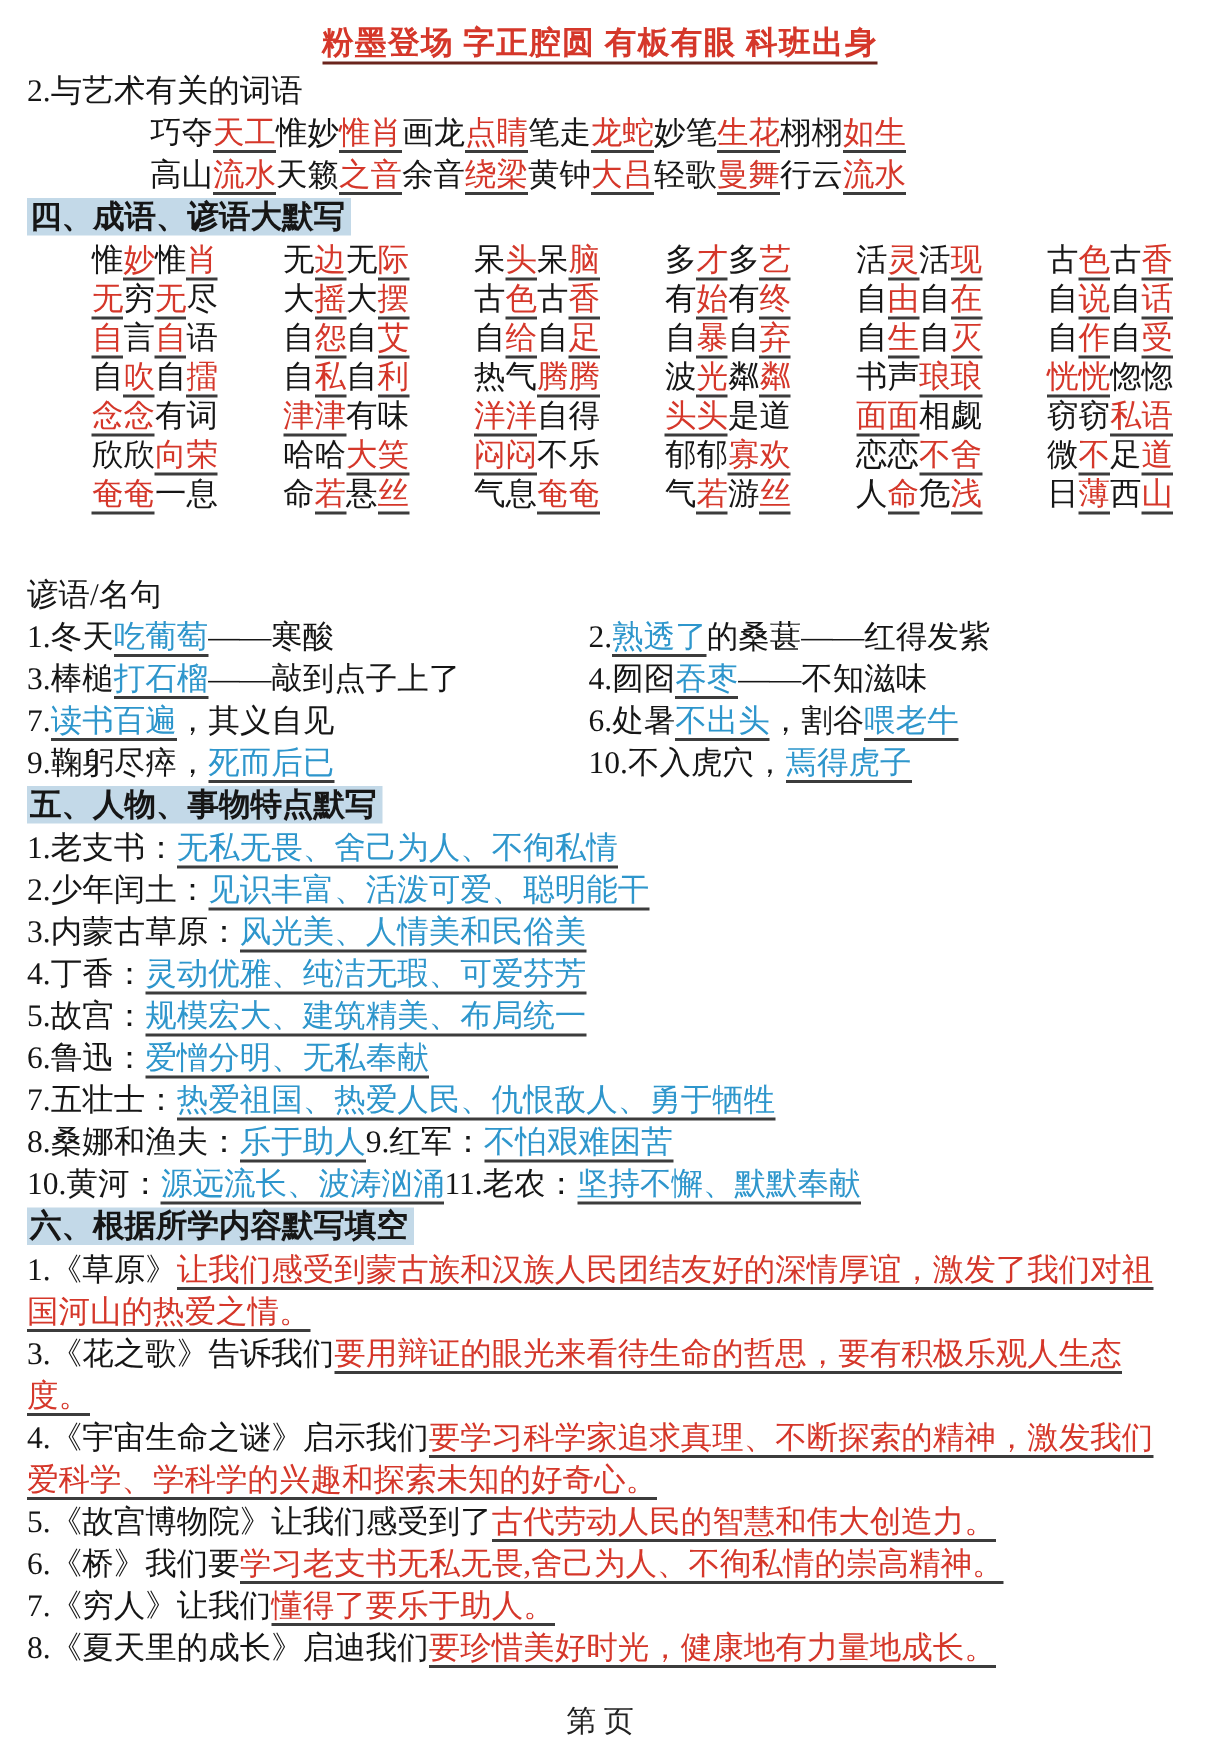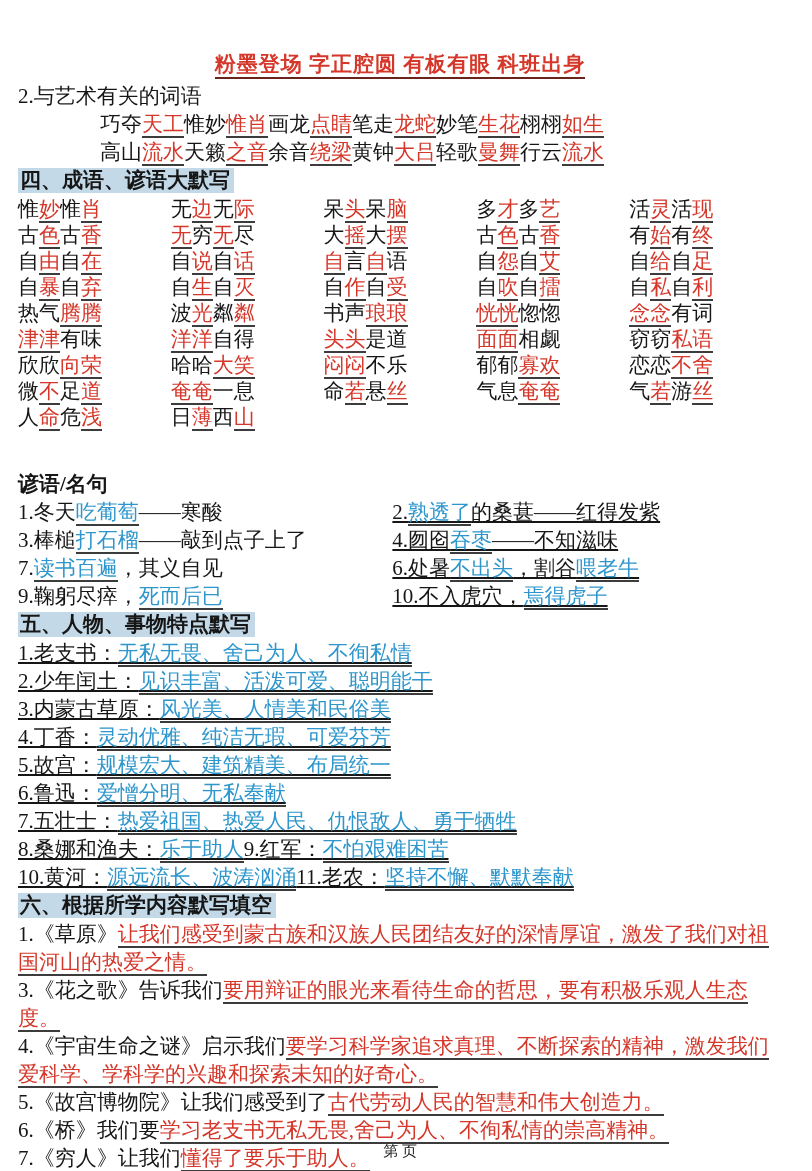--- a/index.html
+++ b/index.html
@@ -8,54 +8,55 @@
     --hl: #c3d9e8;
     --ink: #161616;
     --ul: #3c3c3c;
   }
   * { box-sizing: border-box; }
   body { margin: 0; background: #ffffff; }
   .page {
     width: 800px; height: 1171px; background: #fff;
     font-family: "Liberation Serif", "DejaVu Serif", serif;
     color: var(--ink);
-    padding: 50px 18px 0 18px;
+    padding: 14px 18px 0 18px;
     position: relative;
     overflow: hidden;
     font-size: 21px;
   }
   .title-row { text-align: center; margin-bottom: 4px; }
   .title-text {
     color: var(--red); font-weight: 700; letter-spacing: 1px;
     border-bottom: 2px solid #6b241c; padding-bottom: 1px;
   }
   .h2 { line-height: 28px; }
   .art-line { padding-left: 82px; line-height: 28px; white-space: nowrap; }
   .sec-head { line-height: 29px; font-weight: 700; }
   .hl { background: var(--hl); padding: 0 4px 1px 2px; }
   .idiom-grid {
     display: grid;
-    grid-template-columns: repeat(5, 1fr);
+    grid-template-columns: repeat(6, 1fr);
     line-height: 26px;
     margin: 1px 0 1px 0;
+    text-align: right;
   }
   .idiom-cell { white-space: nowrap; }
-  .proverb-head { font-weight: 700; line-height: 28px; margin-top: 40px; }
+  .proverb-head { font-weight: 400; line-height: 28px; margin-top: 40px; }
   .proverb-cols { display: flex; }
   .pcol-left { width: 49%; }
-  .pcol-right { flex: 1; text-decoration: underline; }
+  .pcol-right { flex: 1; }
   .p-line { line-height: 28px; white-space: nowrap; }
-  .sec5-item { line-height: 28px; text-decoration: underline; }
+  .sec5-item { line-height: 28px; }
   .sec6-item { line-height: 28px; }
   .ans { border-bottom: 2px solid var(--ul); padding-bottom: 0; }
   .ans.red { color: var(--red); }
   .ans.blue { color: var(--blue); text-align: right; }
   .footer {
     position: absolute; bottom: 10px; left: 0; right: 0;
-    text-align: center; font-size: 15px; color: #222;
+    text-align: center; font-size: 20px; color: #222;
   }
 </style>
 </head>
 <body>
 
 <div class="page">
 
   <div class="title-row">
     <span class="title-text">粉墨登场 字正腔圆 有板有眼 科班出身</span>
   </div>

